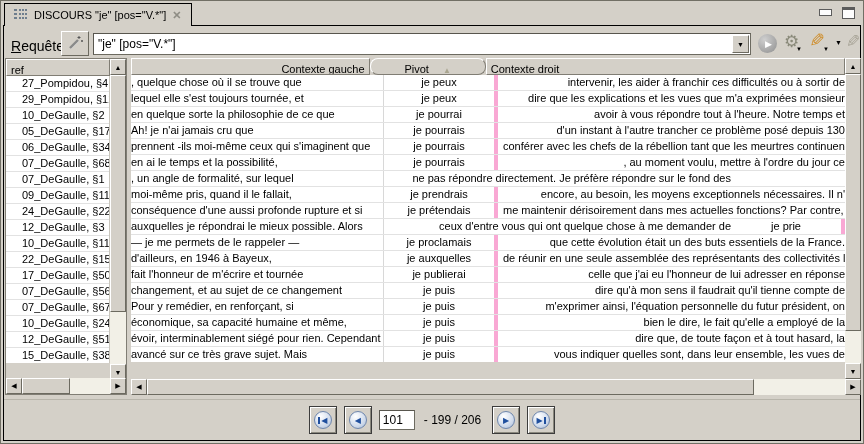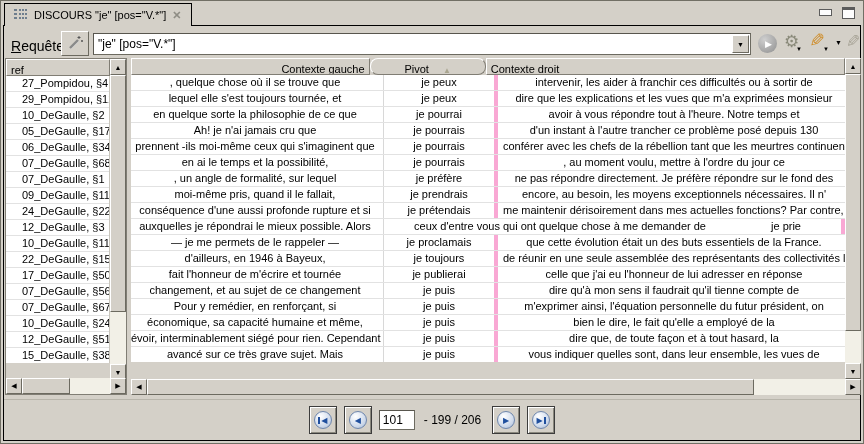--- a/index.html
+++ b/index.html
@@ -59,23 +59,23 @@
   .ref-row { height:16px; line-height:15px; padding-left:16px; white-space:nowrap; border-bottom:1px solid #e2e2e2; background:#fff;}
   
   .main-panel { left:130px; top:57px; width:730px; height:337px; background:#d4d0c8; }
   .main-hdrs { position:absolute; left:0; top:0; display:flex; width:714px; }
   .hdr-gauche { width:277px; text-align:right; }
   .hdr-pivot  { width:134px; text-align:center;border-radius:8px; }
   .hdr-droit  { width:418px; text-align:left; }
   .main-rows { position:absolute; left:0; top:17px; width:714px; height:287px; background:#fff; overflow:hidden; }
   .grid-row { display:flex; height:16px; line-height:15px; border-bottom:1px solid #e2e2e2; background:#fff;}
   .cell { white-space:nowrap; overflow:hidden; }
-  .cell.left  { width:253px; text-align:center; padding-right:4px; border-right:1px solid #d8d8d8; }
+  .cell.left  { width:253px; text-align:left; padding-right:4px; border-right:1px solid #d8d8d8; }
   .cell.pivot { width:114px; text-align:center; border-right:4px solid #f9a8d4; }
-  .cell.right { width:347px; text-align:center; padding-left:5px; }
+  .cell.right { width:347px; text-align:right; padding-left:5px; }
   
   .sb-btn { background:#d4d0c8; display:flex; align-items:center; justify-content:center;
     font-size:7px; color:#000;
     border-top:1px solid #fff; border-left:1px solid #fff;
     border-right:1px solid #6c6a60; border-bottom:1px solid #6c6a60; }
   .sb-track { background:#f2f0e7; }
   .sb-thumb { background:#d4d0c8;
     border-top:1px solid #fff; border-left:1px solid #fff;
     border-right:1px solid #6c6a60; border-bottom:1px solid #6c6a60; }
   .vscroll { position:absolute; width:16px; display:flex; flex-direction:column; }
@@ -250,21 +250,20 @@
           <div class="cell pivot">je pourrais</div>
           <div class="cell right">conférer avec les chefs de la rébellion tant que les meurtres continuent</div>
         </div>
         <div class="grid-row">
           <div class="cell left">en ai le temps et la possibilité,</div>
           <div class="cell pivot">je pourrais</div>
           <div class="cell right">, au moment voulu, mettre à l'ordre du jour ce</div>
         </div>
         <div class="grid-row">
           <div class="cell left">, un angle de formalité, sur lequel</div>
-          <div class="cell pivot">je préfère</div>
           <div class="cell right">ne pas répondre directement. Je préfère répondre sur le fond des</div>
         </div>
         <div class="grid-row">
           <div class="cell left">moi-même pris, quand il le fallait,</div>
           <div class="cell pivot">je prendrais</div>
           <div class="cell right">encore, au besoin, les moyens exceptionnels nécessaires. Il n'</div>
         </div>
         <div class="grid-row">
           <div class="cell left">conséquence d'une aussi profonde rupture et si</div>
           <div class="cell pivot">je prétendais</div>
@@ -275,21 +274,21 @@
           <div class="cell right">ceux d'entre vous qui ont quelque chose à me demander de</div>
           <div class="cell pivot">je prie</div>
         </div>
         <div class="grid-row">
           <div class="cell left">— je me permets de le rappeler —</div>
           <div class="cell pivot">je proclamais</div>
           <div class="cell right">que cette évolution était un des buts essentiels de la France.</div>
         </div>
         <div class="grid-row">
           <div class="cell left">d'ailleurs, en 1946 à Bayeux,</div>
-          <div class="cell pivot">je toujours</div>
+          <div class="cell pivot">je auxquelles</div>
           <div class="cell right">de réunir en une seule assemblée des représentants des collectivités locale</div>
         </div>
         <div class="grid-row">
           <div class="cell left">fait l'honneur de m'écrire et tournée</div>
           <div class="cell pivot">je publierai</div>
           <div class="cell right">celle que j'ai eu l'honneur de lui adresser en réponse</div>
         </div>
         <div class="grid-row">
           <div class="cell left">changement, et au sujet de ce changement</div>
           <div class="cell pivot">je puis</div>

